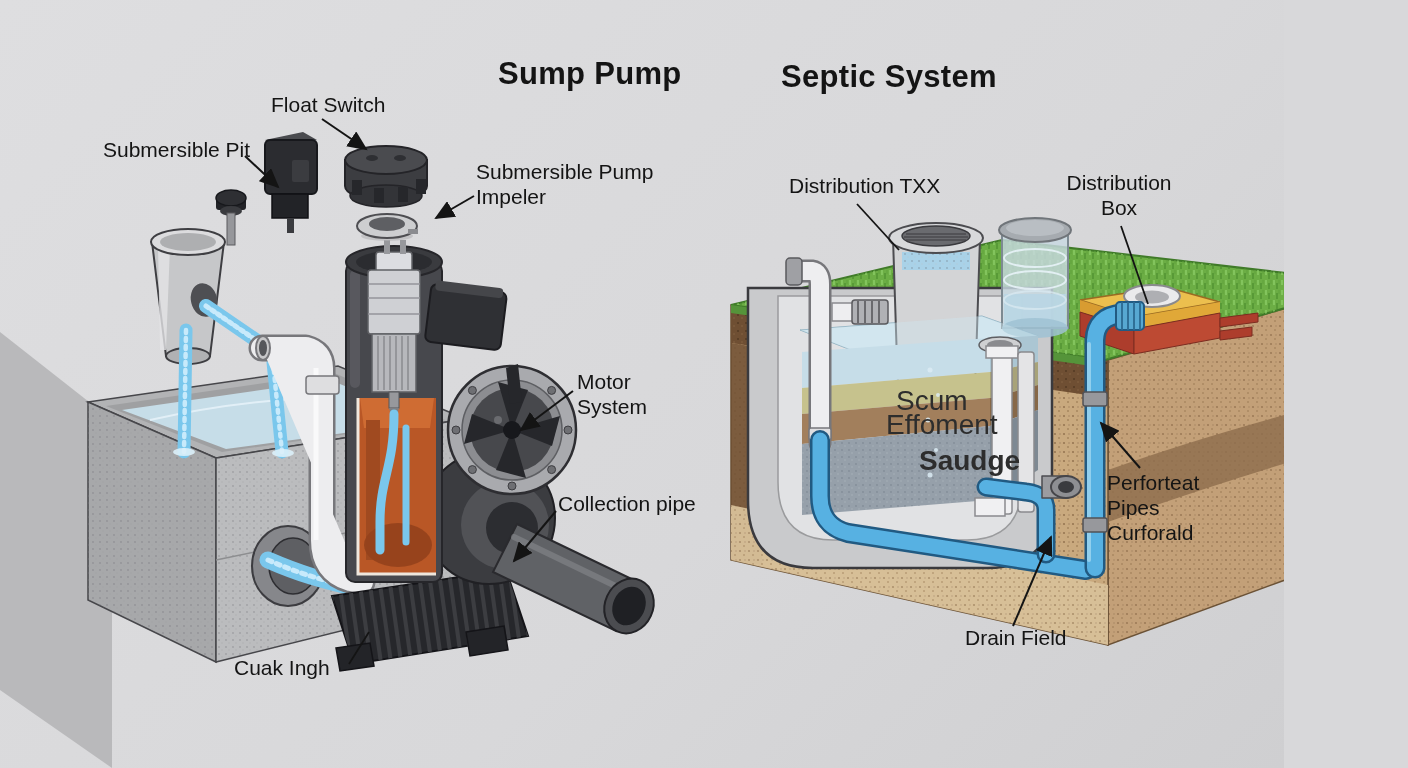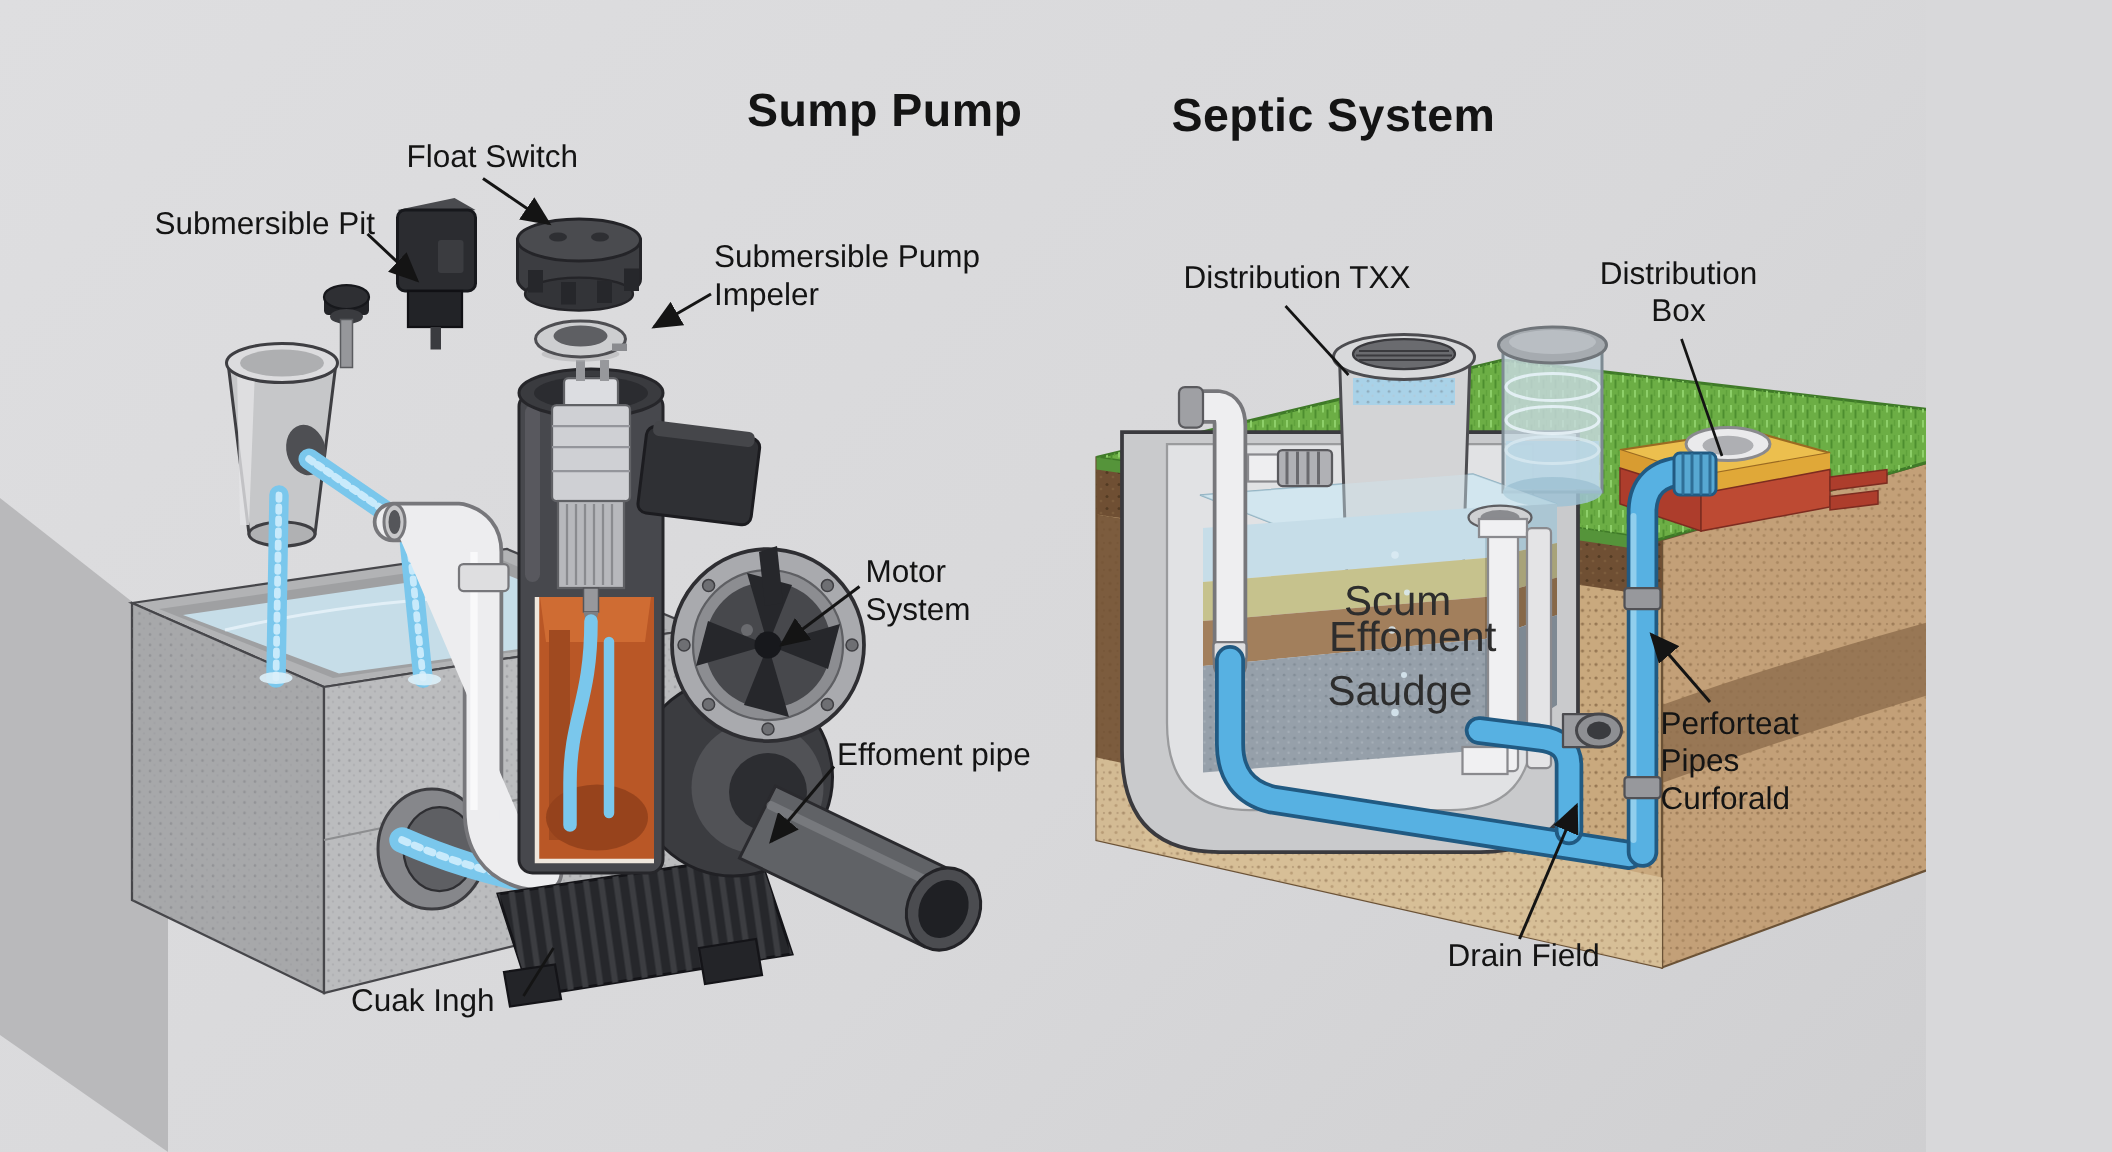--- a/index.html
+++ b/index.html
@@ -397,26 +397,26 @@
 
   <div class="label title" style="left:498px;top:56px;">Sump Pump</div>
   <div class="label title" style="left:781px;top:59px;">Septic System</div>
 
   <div class="label" style="left:271px;top:93px;">Float Switch</div>
   <div class="label" style="left:103px;top:138px;">Submersible Pit</div>
   <div class="label" style="left:476px;top:160px;">Submersible Pump
 Impeler</div>
   <div class="label" style="left:577px;top:370px;">Motor
 System</div>
-  <div class="label" style="left:558px;top:492px;">Effoment pipe</div>
+  <div class="label" style="left:558px;top:492px;">Collection pipe</div>
   <div class="label" style="left:234px;top:656px;">Cuak Ingh</div>
 
   <div class="label" style="left:789px;top:174px;">Distribution TXX</div>
   <div class="label center" style="left:1058px;top:171px;width:122px;">Distribution
 Box</div>
   <div class="label layer-label" style="left:896px;top:384px;">Scum</div>
   <div class="label layer-label" style="left:886px;top:408px;">Effoment</div>
-  <div class="label layer-label" style="left:885px;top:444px;">Saudge</div>
+  <div class="label layer-label" style="left:919px;top:444px;font-weight:bold;">Saudge</div>
   <div class="label" style="left:1107px;top:471px;">Perforteat
 Pipes
 Curforald</div>
   <div class="label" style="left:965px;top:626px;">Drain Field</div>
 </div>
 
 </body></html>

